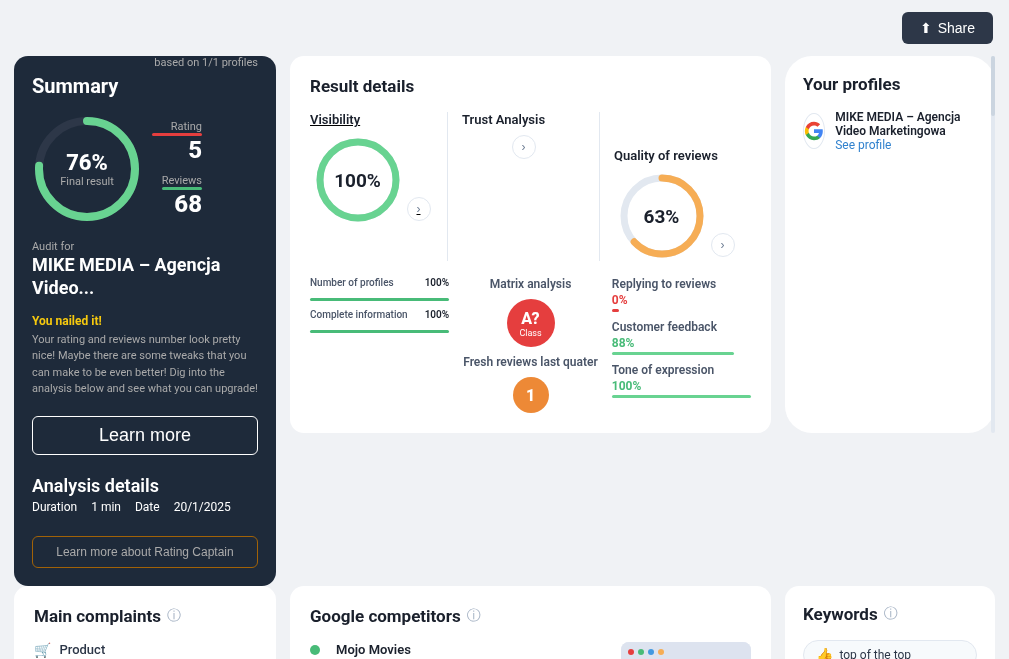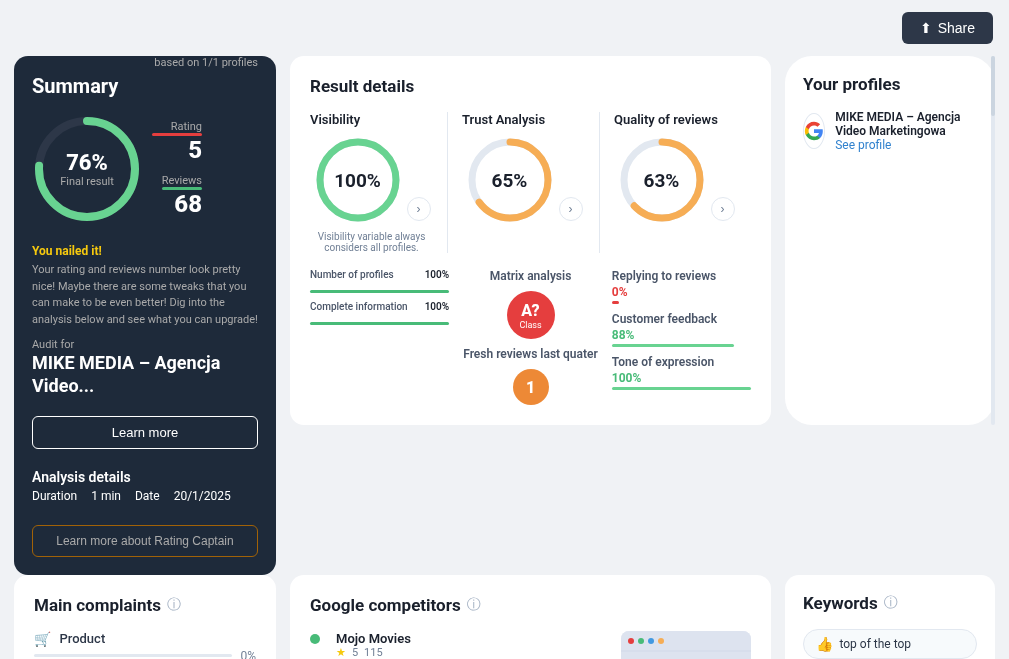--- a/index.html
+++ b/index.html
@@ -166,31 +166,31 @@
       margin-top: 4px;
     }
 
     .learn-more-btn {
       background: transparent;
       border: 1px solid #fff;
       color: #fff;
       border-radius: 6px;
       padding: 8px;
       width: 100%;
-      font-size: 13px;
+      font-size: 18px;
       cursor: pointer;
       margin-top: 8px;
     }
 
     .analysis-details {
       margin-top: 10px;
     }
 
     .analysis-title {
-      font-size: 14px;
+      font-size: 18px;
       font-weight: 600;
       color: #fff;
     }
 
     .analysis-row {
       display: flex;
       gap: 14px;
       font-size: 12px;
       color: #aaa;
       margin-top: 4px;
@@ -232,22 +232,22 @@
 
     .metric-item {
       display: flex;
       flex-direction: column;
       align-items: center;
       flex: 1;
       border-right: 1px solid #e2e8f0;
       padding: 0 14px;
     }
 
-    .metric-item:last-child { border-right: none; }
-    .metric-item:first-child { padding-left: 0; }
+    .metric-item:last-child { border-right: none; margin-top: 36px; }
+    .metric-item:first-child { padding-left: 0; text-decoration: underline; }
 
     .metric-label {
       font-size: 13px;
       font-weight: 600;
       color: #1a202c;
       align-self: flex-start;
       margin-bottom: 8px;
     }
 
     .circle-gauge {
@@ -679,27 +679,27 @@
         </div>
         <div class="reviews-block">
           <div class="reviews-label">Reviews</div>
           <div class="reviews-bar"></div>
           <div class="reviews-val">68</div>
         </div>
       </div>
     </div>
 
     <div>
+      <div class="audit-for">Audit for</div>
+      <div class="audit-name">MIKE MEDIA – Agencja Video...</div>
+    </div>
+
+    <div>
       <div class="nailed-it">You nailed it!</div>
       <div class="nailed-desc">Your rating and reviews number look pretty nice! Maybe there are some tweaks that you can make to be even better! Dig into the analysis below and see what you can upgrade!</div>
-    </div>
-
-    <div>
-      <div class="audit-for">Audit for</div>
-      <div class="audit-name">MIKE MEDIA – Agencja Video...</div>
     </div>
 
     <button class="learn-more-btn">Learn more</button>
 
     <div class="analysis-details">
       <div class="analysis-title">Analysis details</div>
       <div class="analysis-row">
         <span>Duration</span>
         <span>1 min</span>
         <span>Date</span>
@@ -719,33 +719,25 @@
         <div style="display:flex; align-items:center; gap:4px;">
           <div class="circle-gauge">
             <svg viewBox="0 0 90 90">
               <circle cx="45" cy="45" r="38" fill="none" stroke="#e2e8f0" stroke-width="7"></circle>
               <circle cx="45" cy="45" r="38" fill="none" stroke="#68d391" stroke-width="7" stroke-dasharray="238.76" stroke-dashoffset="0" stroke-linecap="round"></circle>
             </svg>
             <div class="circle-center">100%</div>
           </div>
           <button class="chevron-btn">›</button>
         </div>
-        <div class="metric-note">Visibility variable always considers all profiles.</div>
       </div>
 
       <div class="metric-item">
         <div class="metric-label">Trust Analysis</div>
         <div style="display:flex; align-items:center; gap:4px;">
-          <div class="circle-gauge">
-            <svg viewBox="0 0 90 90">
-              <circle cx="45" cy="45" r="38" fill="none" stroke="#e2e8f0" stroke-width="7"></circle>
-              <circle cx="45" cy="45" r="38" fill="none" stroke="#f6ad55" stroke-width="7" stroke-dasharray="238.76" stroke-dashoffset="83.57" stroke-linecap="round"></circle>
-            </svg>
-            <div class="circle-center">65%</div>
-          </div>
           <button class="chevron-btn">›</button>
         </div>
       </div>
 
       <div class="metric-item">
         <div class="metric-label">Quality of reviews</div>
         <div style="display:flex; align-items:flex-start; gap:4px;">
           <div class="circle-gauge">
             <svg viewBox="0 0 90 90">
               <circle cx="45" cy="45" r="38" fill="none" stroke="#e2e8f0" stroke-width="7"></circle>

